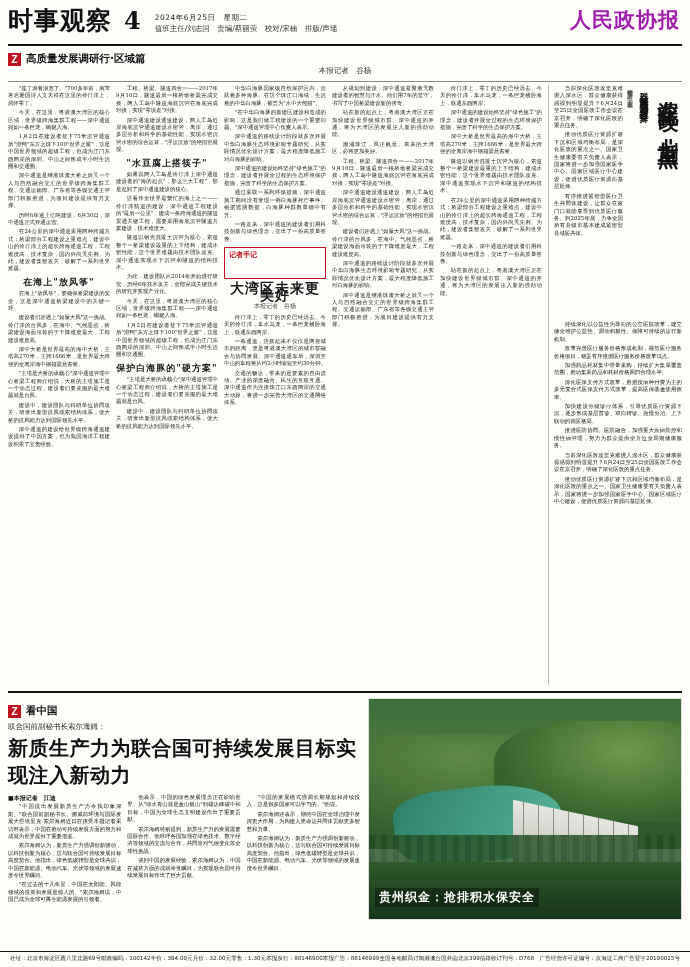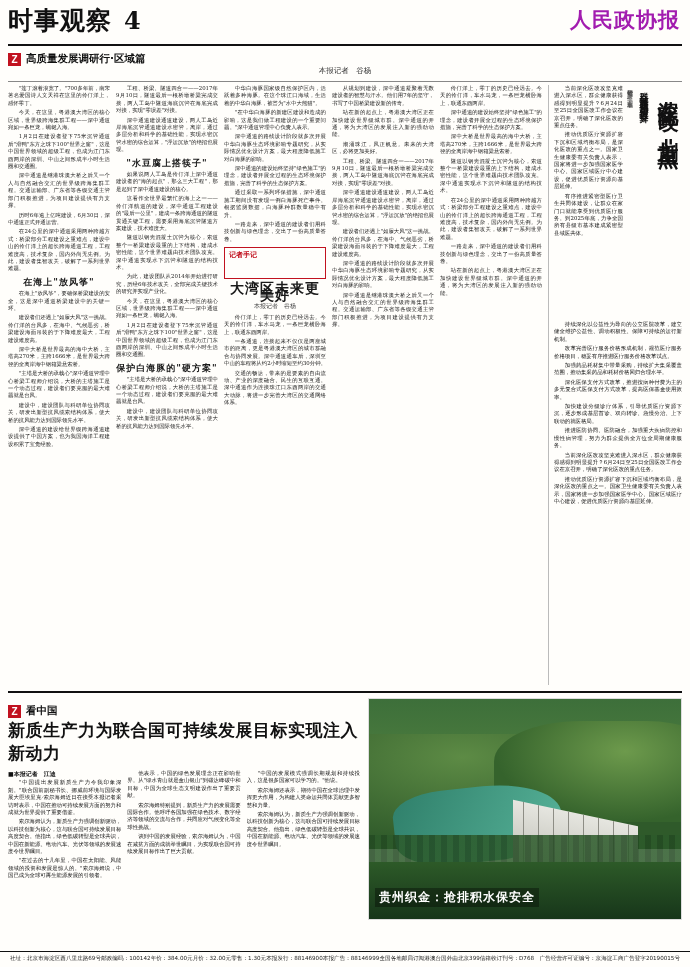--- a/index.html
+++ b/index.html
@@ -93,21 +93,21 @@
   }
   .note-by{font-size:6px;text-align:center;color:#444;margin-bottom:4px;}
 
   
   .bottom{margin-top:6px;border-top:2px solid #111;padding-top:5px;display:flex;gap:8px;height:278px;}
   .bl{width:352px;}
   .br{flex:1;position:relative;}
   .kicker{font-size:7.5px;margin:4px 0 3px 0;color:#222;}
   .headline2{
     font-family:Liberation Serif, serif;
-    font-weight:bold;font-size:17px;letter-spacing:.5px;margin:1px 0 5px 0;
+    font-weight:bold;font-size:20px;letter-spacing:.5px;margin:1px 0 5px 0;
   }
   .b-cols{display:flex;gap:6px;height:212px;}
   .b-col{flex:1;font-size:5.4px;line-height:7.4px;text-align:justify;overflow:hidden;
     font-family:"DejaVu Serif","Liberation Serif",serif;}
   .b-col p{margin:0 0 2px 0;text-indent:2em;}
   .b-label{font-size:6px;font-weight:bold;margin:0 0 2px 0;}
 
   
   .photo{width:100%;height:222px;position:relative;overflow:hidden;border:1px solid #ddd;box-sizing:border-box;}
   .sky{position:absolute;left:0;top:0;width:100%;height:34%;
@@ -143,20 +143,24 @@
   .footer span{white-space:nowrap;}
 </style>
 </head>
 <body>
 
 <div class="page">
 
   <div class="masthead">
     <div class="mh-title">时事观察</div>
     <div class="mh-num">4</div>
+    <div class="mh-meta">
+      <div class="d1">2024年6月25日　星期二</div>
+      <div class="d2">值班主任/刘志国　责编/蔡丽萤　校对/宋楠　排版/声瑶</div>
+    </div>
     <div class="mh-logo">
       <div class="brand">人民政协报</div>
     </div>
   </div>
   <div class="rule"></div>
 
   <div class="flag">
     <span class="z">Z</span>
     <span class="txt">高质量发展调研行·区域篇</span>
   </div>
@@ -260,20 +264,21 @@
       </div>
     </div>
   </div>
 
   <div class="bottom">
     <div class="bl">
       <div class="flag">
         <span class="z">Z</span>
         <span class="txt">看中国</span>
       </div>
+      <div class="kicker">联合国前副秘书长索尔海姆：</div>
       <div class="headline2">新质生产力为联合国可持续发展目标实现注入新动力</div>
       <div class="b-cols">
         <div class="b-col">
           <div class="b-label">■本报记者　江迪</div>
           <p>"中国提出发展新质生产力令我印象深刻。"联合国前副秘书长、挪威前环境与国际发展大臣埃里克·索尔海姆近日在接受本报记者采访时表示，中国在推动可持续发展方面的努力和成就为世界提供了重要借鉴。</p>
           <p>索尔海姆认为，新质生产力强调创新驱动，以科技创新为核心，这与联合国可持续发展目标高度契合。他指出，绿色低碳转型是全球共识，中国在新能源、电动汽车、光伏等领域的发展速度令世界瞩目。</p>
           <p>"在过去的十几年里，中国在太阳能、风能领域的投资和发展是惊人的。"索尔海姆说，中国已成为全球可再生能源发展的引领者。</p>
         </div>
         <div class="b-col">
           <p>他表示，中国的绿色发展理念正在影响世界。从"绿水青山就是金山银山"到碳达峰碳中和目标，中国为全球生态文明建设作出了重要贡献。</p>

